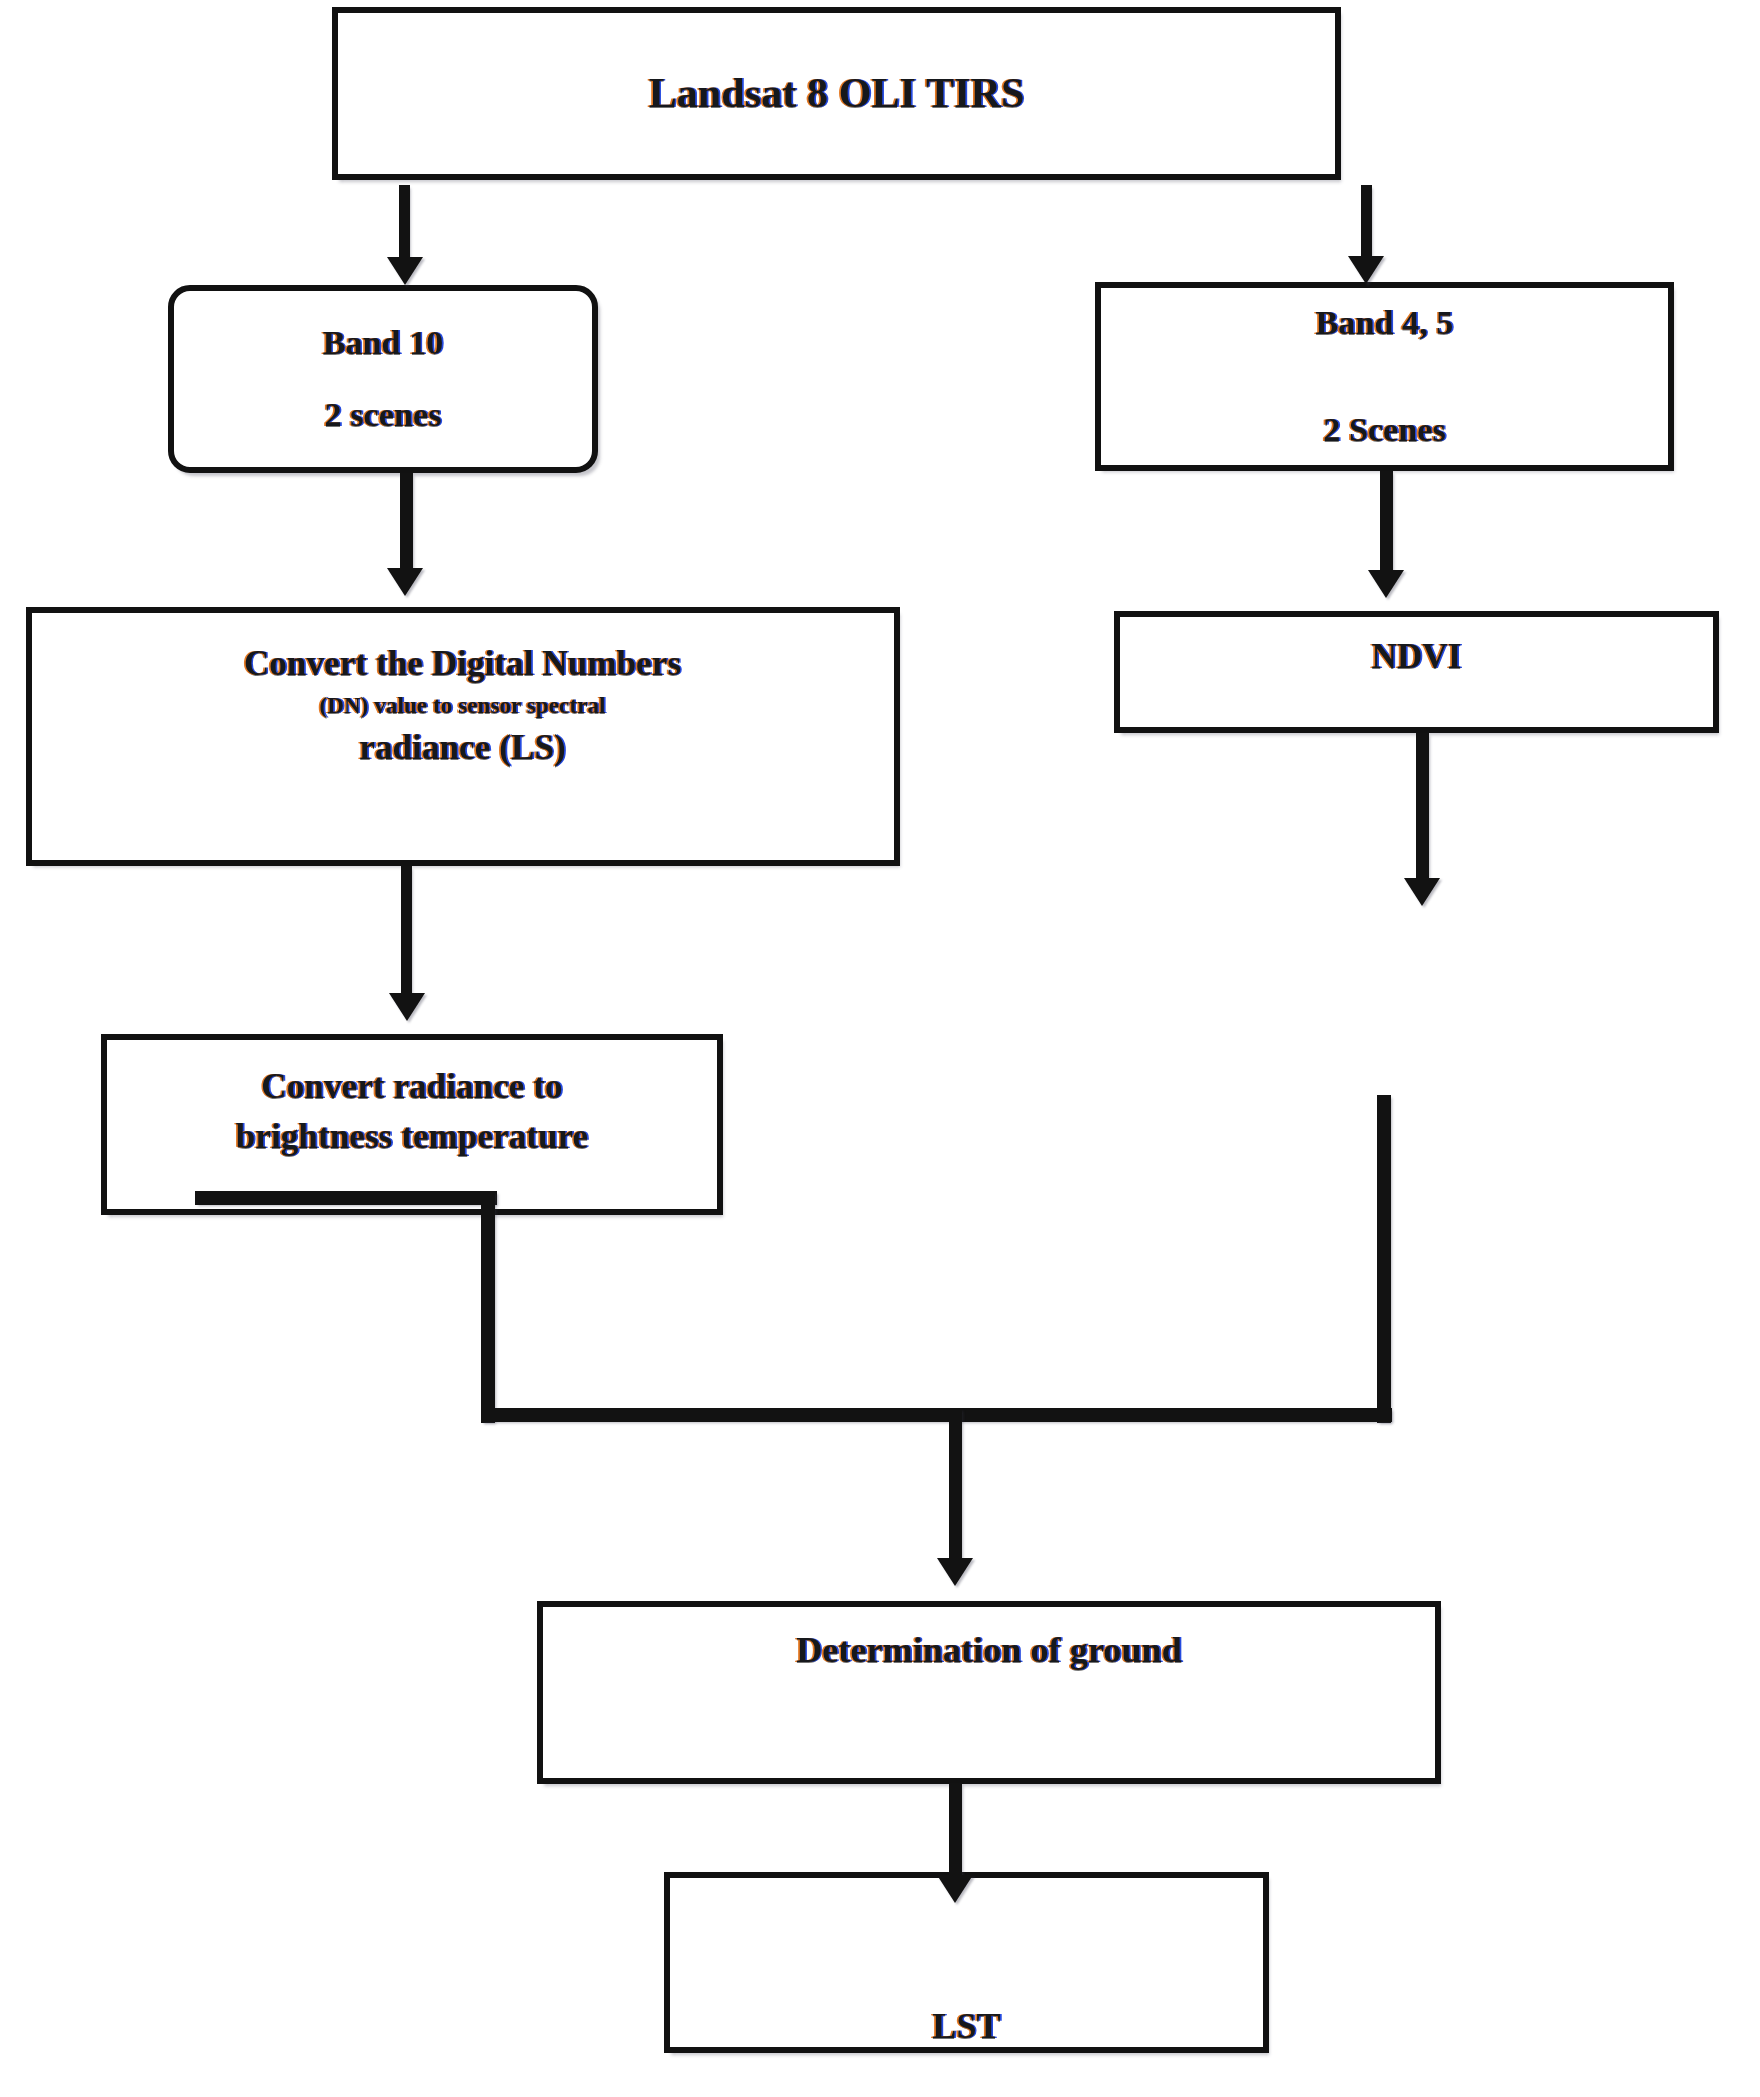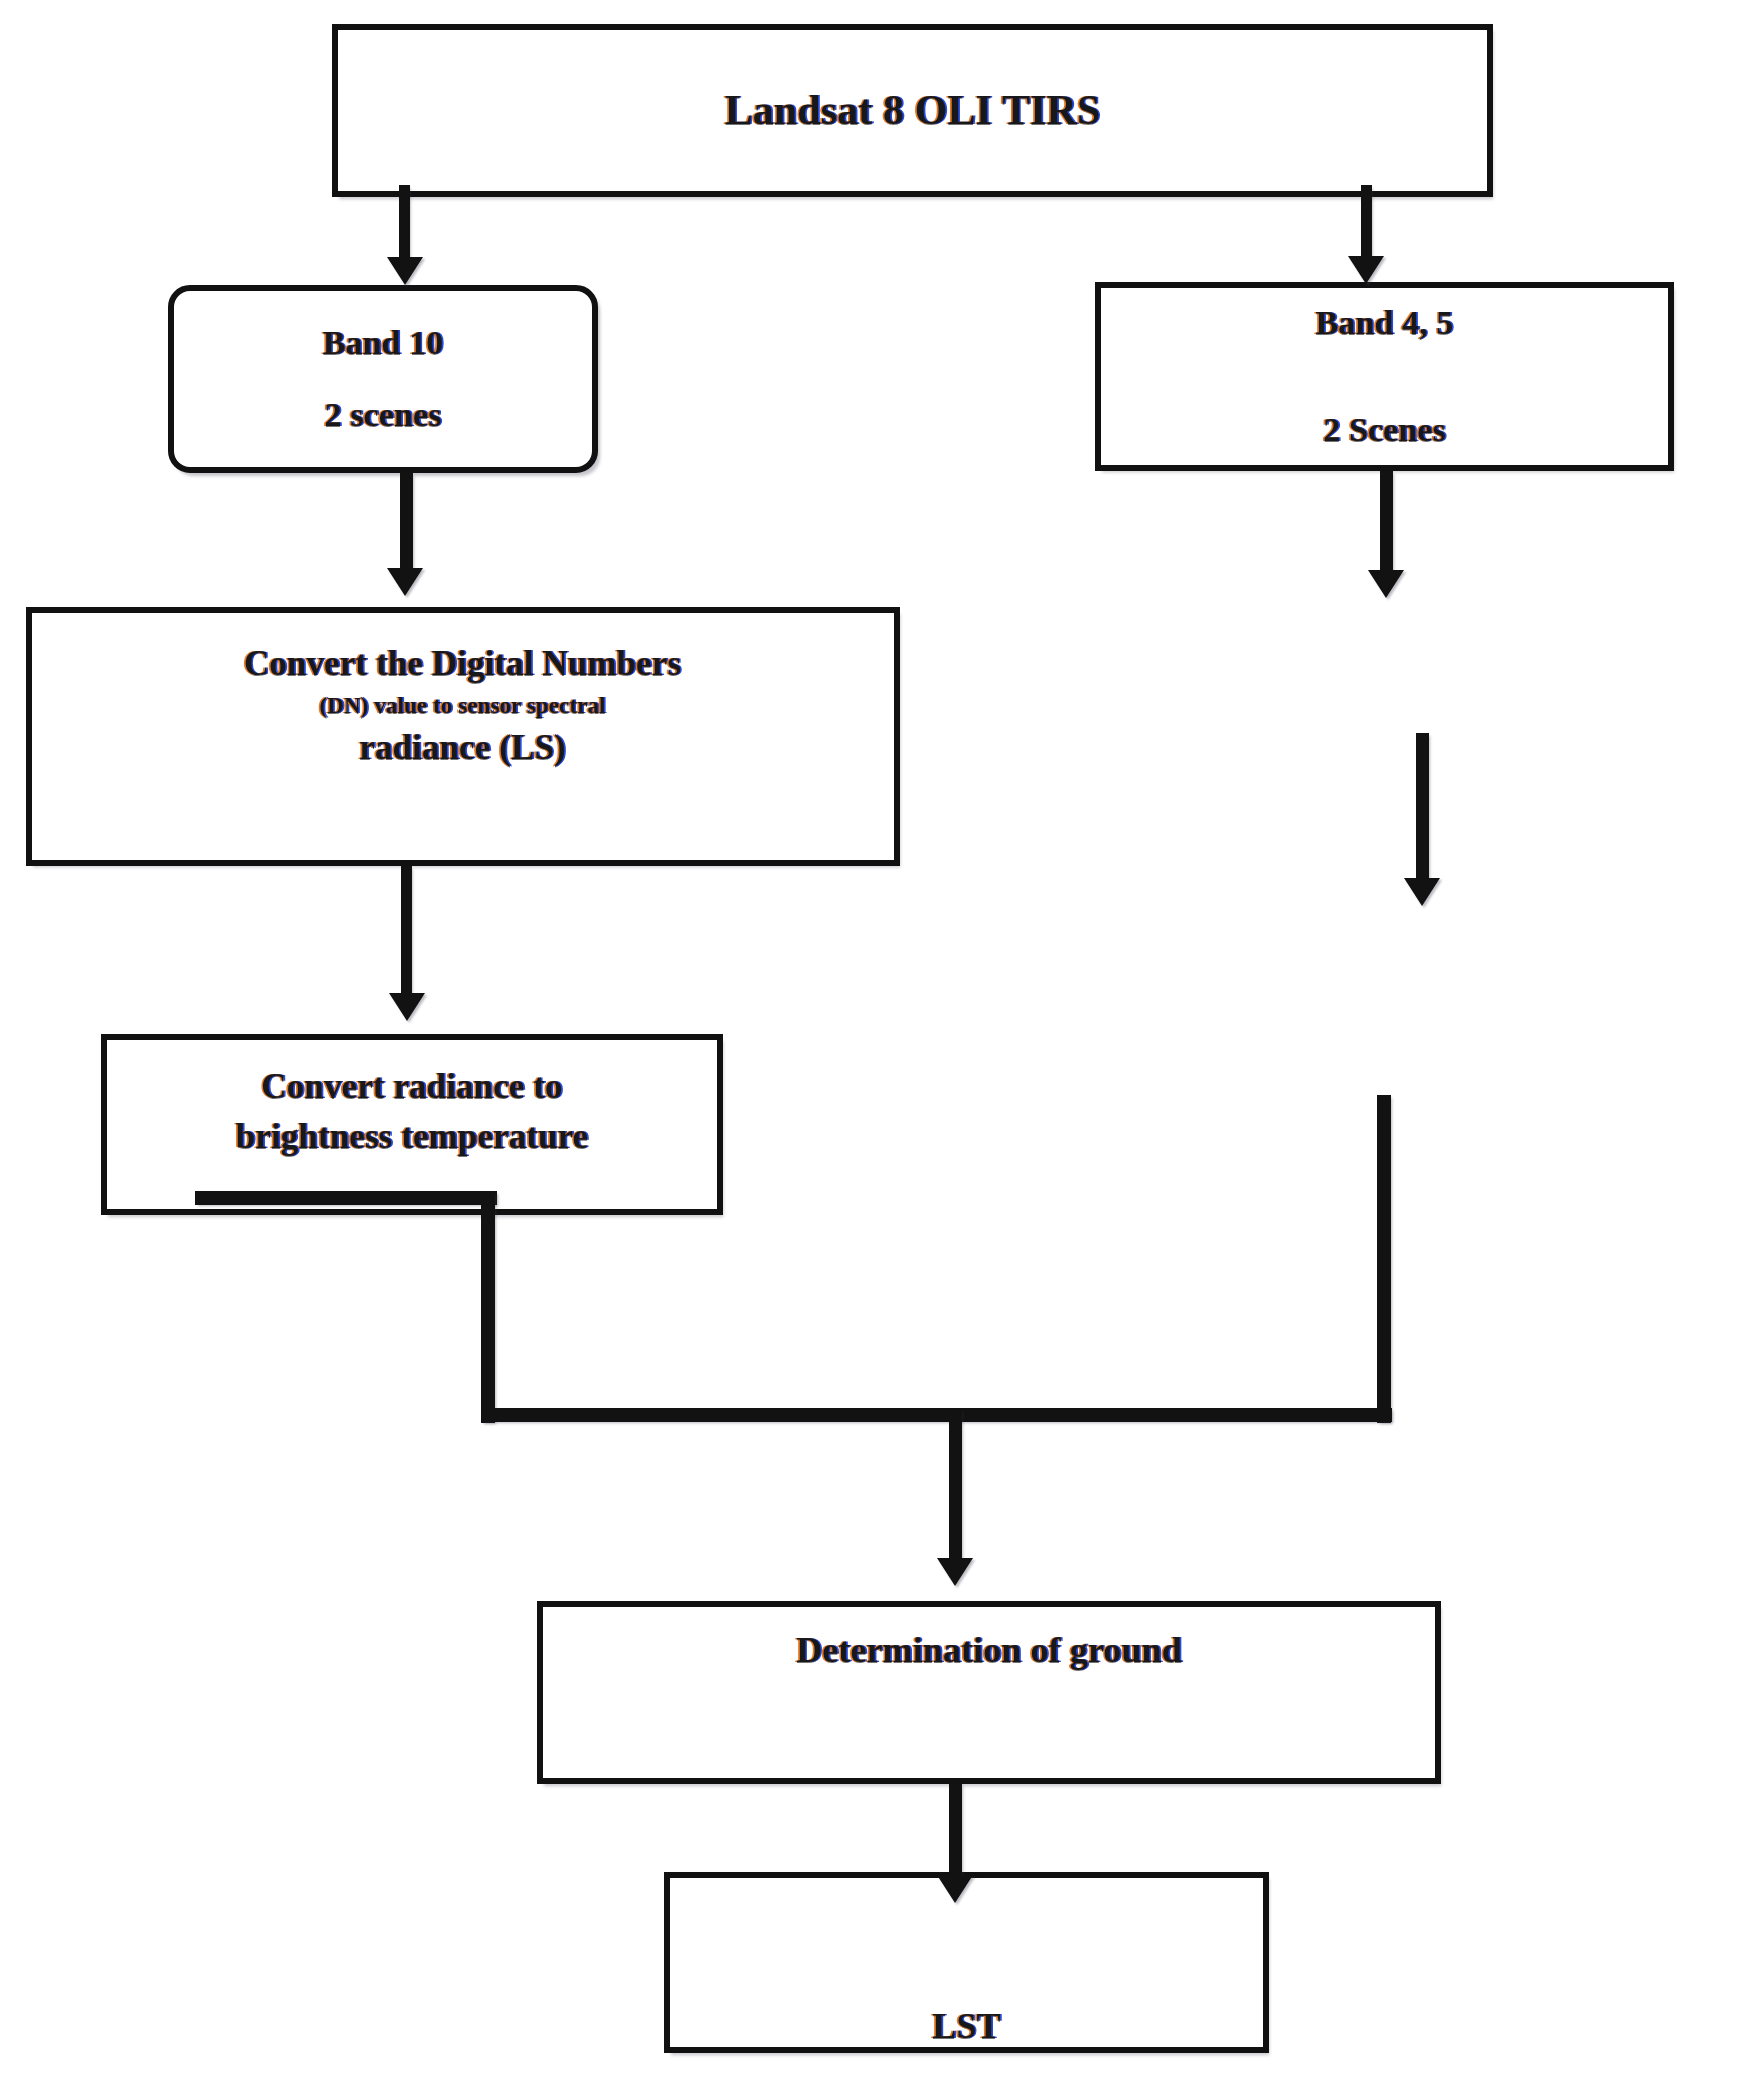--- a/index.html
+++ b/index.html
@@ -48,40 +48,43 @@
     border-right:18px solid transparent;
     border-top:28px solid #121212;
     filter:drop-shadow(2px 2px 1.3px rgba(60,60,80,.35));
   }
 </style>
 </head>
 <body>
 
 <div id="stage">
 
-  <div class="fbox" style="left:332px;top:24px;width:1161px;height:173px;">
+  <div class="fbox" style="left:332px;top:7px;width:1009px;height:173px;">
     <span class="ln" style="font-size:42px;">Landsat 8 OLI TIRS</span>
   </div>
 
   <div class="fbox" style="left:168px;top:285px;width:430px;height:188px;border-radius:22px;">
     <span class="ln" style="font-size:34px;">Band 10</span>
     <span class="ln sp" style="font-size:34px;">2 scenes</span>
   </div>
 
   <div class="fbox" style="left:1095px;top:282px;width:579px;height:189px;gap:36px;">
     <span class="ln" style="font-size:34px;">Band 4, 5</span>
     <span class="ln sp" style="font-size:34px;">2 Scenes</span>
   </div>
 
   <div class="fbox" style="left:25.5px;top:607px;width:874px;height:259px;justify-content:flex-start;padding-top:29.5px;">
     <span class="ln" style="font-size:35px;">Convert the Digital Numbers</span>
     <span class="ln" style="font-size:23px;margin-top:8px;">(DN) value to sensor spectral</span>
     <span class="ln" style="font-size:35px;margin-top:8px;">radiance (LS)</span>
   </div>
 
+  <div class="fbox" style="left:1114px;top:611px;width:605px;height:122px;justify-content:flex-start;padding-top:19px;">
+    <span class="ln" style="font-size:35px;">NDVI</span>
+  </div>
 
   <div class="fbox" style="left:101px;top:1034px;width:622px;height:181px;justify-content:flex-start;padding-top:25.5px;">
     <span class="ln" style="font-size:35px;">Convert radiance to</span>
     <span class="ln" style="font-size:35px;margin-top:9.4px;">brightness temperature</span>
   </div>
 
 
   <div class="fbox" style="left:537px;top:1601px;width:904px;height:183px;justify-content:flex-start;padding-top:21.5px;">
     <span class="ln" style="font-size:36px;">Determination of ground</span>
   </div>

